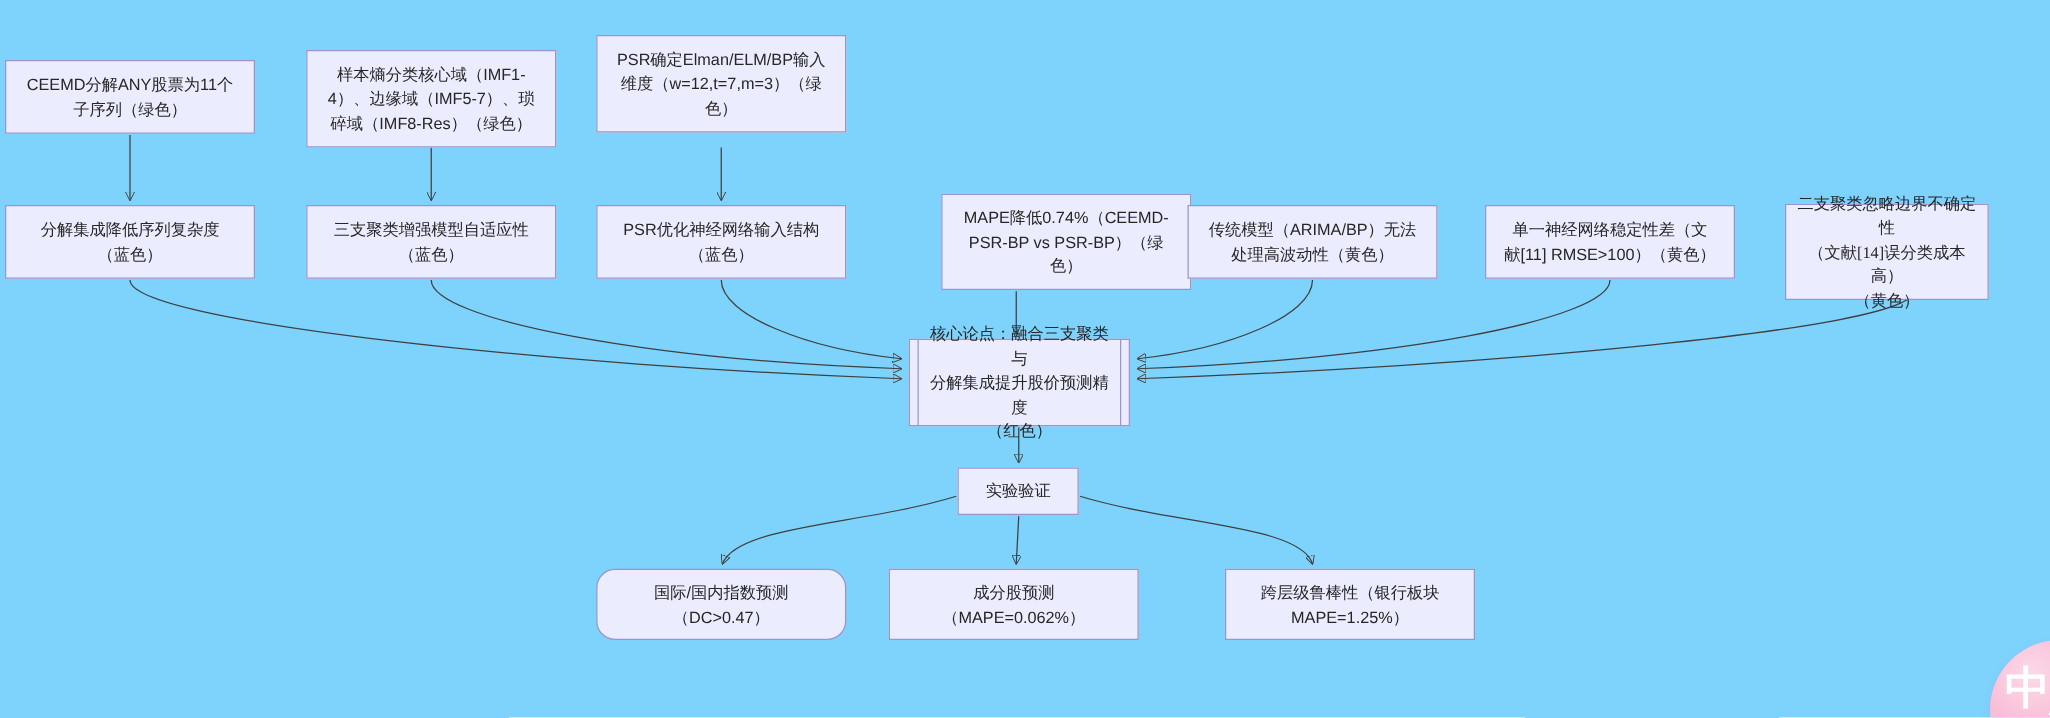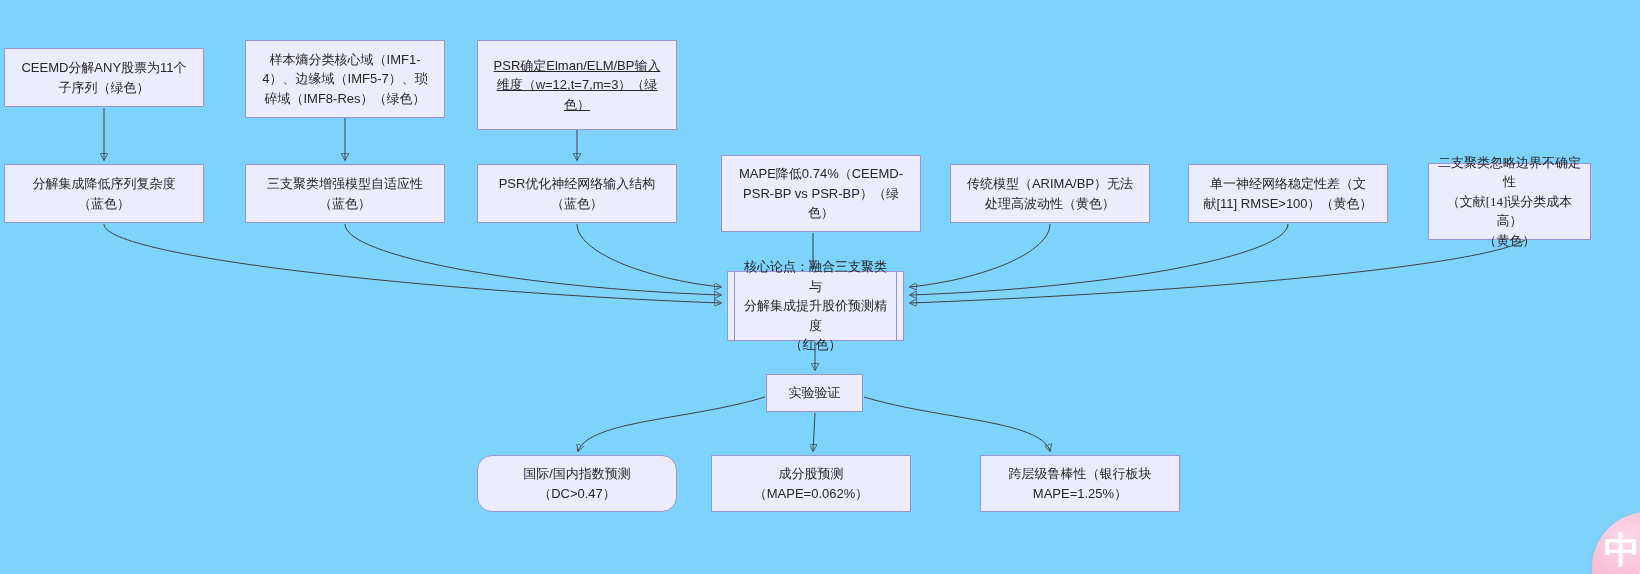--- a/index.html
+++ b/index.html
@@ -60,31 +60,31 @@
     <path d="M 765 397 C 690 420 590 420 578 451" marker-end="url(#arrow)"></path>
     <path d="M 815 413 L 813 451" marker-end="url(#arrow)"></path>
     <path d="M 864 397 C 940 420 1040 420 1050 451" marker-end="url(#arrow)"></path>
   </svg>
 
   <div class="node" style="left:4px;top:48px;width:200px;height:59px;">CEEMD分解ANY股票为11个
 子序列（绿色）</div>
   <div class="node" style="left:245px;top:40px;width:200px;height:78px;">样本熵分类核心域（IMF1-
 4）、边缘域（IMF5-7）、琐
 碎域（IMF8-Res）（绿色）</div>
-  <div class="node" style="left:477px;top:40px;width:200px;height:90px;text-decoration:underline;">PSR确定Elman/ELM/BP输入
+  <div class="node" style="left:477px;top:28px;width:200px;height:78px;">PSR确定Elman/ELM/BP输入
 维度（w=12,t=7,m=3）（绿
 色）</div>
 
   <div class="node" style="left:4px;top:164px;width:200px;height:59px;">分解集成降低序列复杂度
 （蓝色）</div>
   <div class="node" style="left:245px;top:164px;width:200px;height:59px;">三支聚类增强模型自适应性
 （蓝色）</div>
   <div class="node" style="left:477px;top:164px;width:200px;height:59px;">PSR优化神经网络输入结构
 （蓝色）</div>
-  <div class="node" style="left:721px;top:155px;width:200px;height:77px;">MAPE降低0.74%（CEEMD-
+  <div class="node" style="left:753px;top:155px;width:200px;height:77px;">MAPE降低0.74%（CEEMD-
 PSR-BP vs PSR-BP）（绿
 色）</div>
   <div class="node" style="left:950px;top:164px;width:200px;height:59px;">传统模型（ARIMA/BP）无法
 处理高波动性（黄色）</div>
   <div class="node" style="left:1188px;top:164px;width:200px;height:59px;">单一神经网络稳定性差（文
 献[11] RMSE&gt;100）（黄色）</div>
   <div class="node" style="left:1428px;top:163px;width:163px;height:77px;font-family:Liberation Serif, serif;">二支聚类忽略边界不确定性
 （文献[14]误分类成本高）
 （黄色）</div>
 

